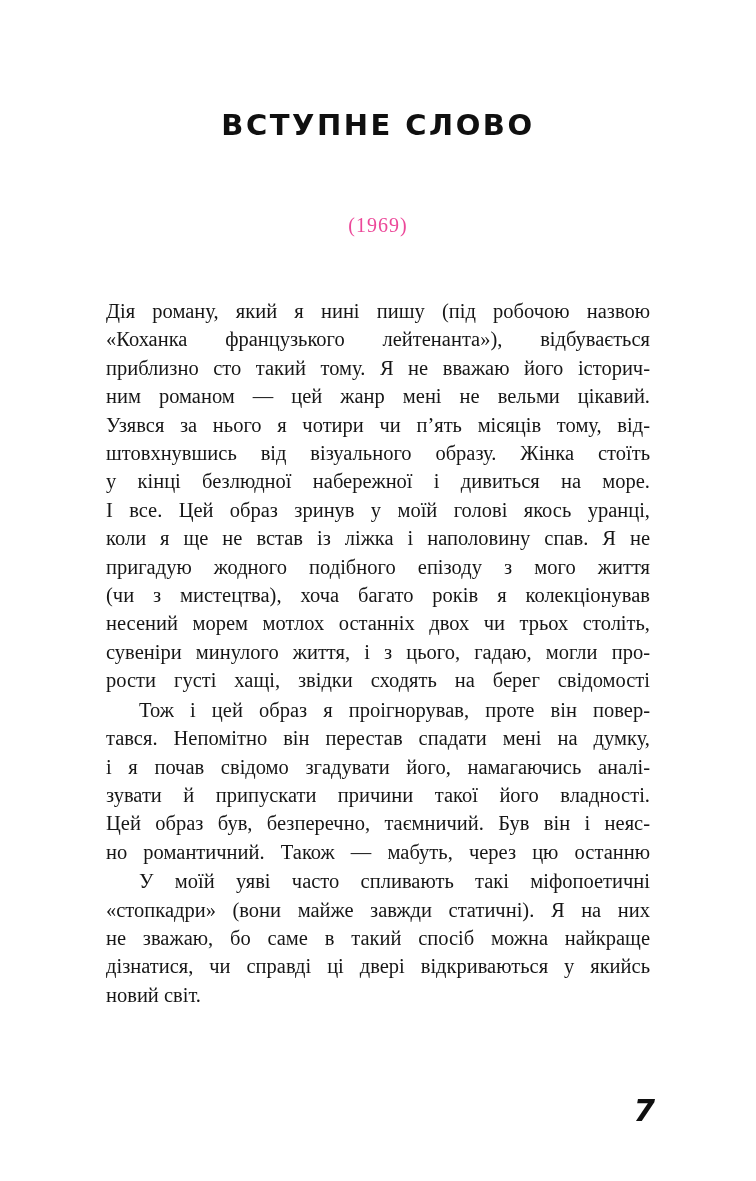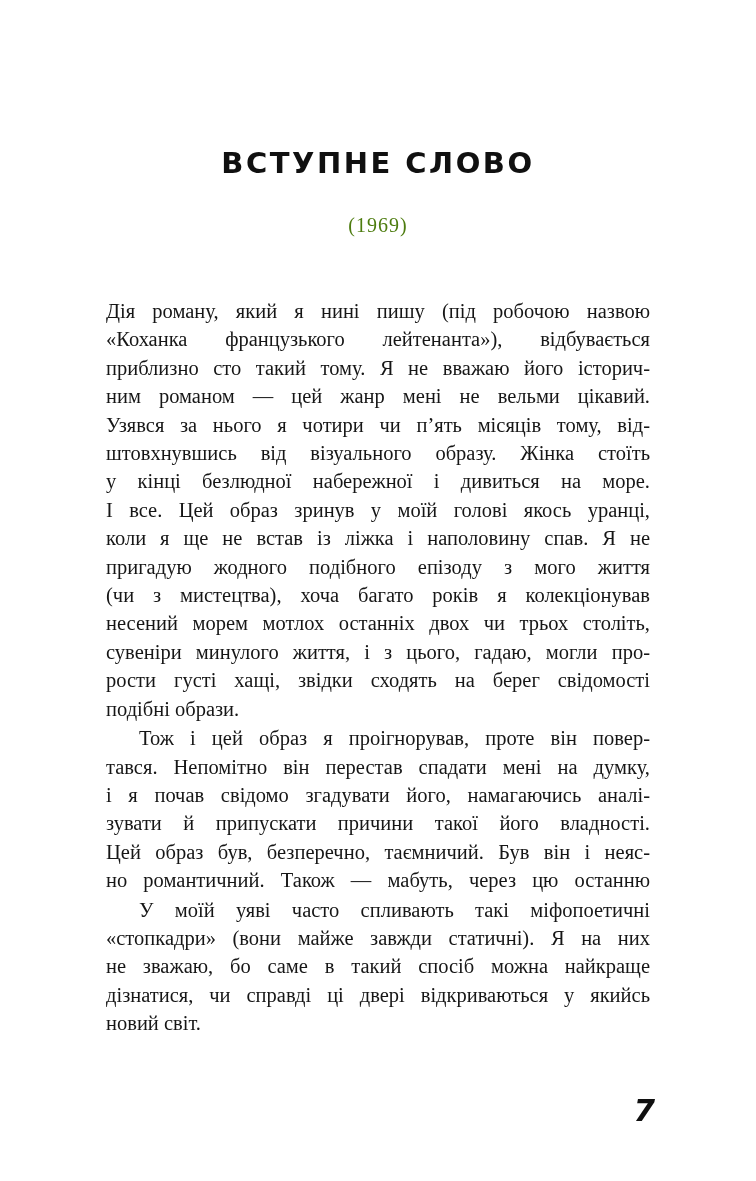--- a/index.html
+++ b/index.html
@@ -21,31 +21,30 @@
     top: 102px;
     left: 0;
     width: 100%;
     text-align: center;
     font-family: "DejaVu Sans", sans-serif;
     font-weight: bold;
     font-size: 29px;
     letter-spacing: 2.5px;
     line-height: 47px;
     color: #101010;
-    margin-top: 38px;
   }
   .chapter-year {
     position: absolute;
     top: 214px;
     left: 0;
     width: 100%;
     text-align: center;
     font-size: 20px;
     letter-spacing: 1px;
-    color: #4d7c0f;
+    color: #ec4899;
   }
   .body-text {
     position: absolute;
     top: 296px;
     left: 105px;
     width: 546px;
     font-size: 20.5px;
     line-height: 28.4px;
     color: #161616;
   }
@@ -88,21 +87,20 @@
         <div class="line">Узявся за нього я чотири чи п’ять місяців тому, від-</div>
         <div class="line">штовхнувшись від візуального образу. Жінка стоїть</div>
         <div class="line">у кінці безлюдної набережної і дивиться на море.</div>
         <div class="line">І все. Цей образ зринув у моїй голові якось уранці,</div>
         <div class="line">коли я ще не встав із ліжка і наполовину спав. Я не</div>
         <div class="line">пригадую жодного подібного епізоду з мого життя</div>
         <div class="line">(чи з мистецтва), хоча багато років я колекціонував</div>
         <div class="line">несений морем мотлох останніх двох чи трьох століть,</div>
         <div class="line">сувеніри минулого життя, і з цього, гадаю, могли про-</div>
         <div class="line">рости густі хащі, звідки сходять на берег свідомості</div>
-        <div class="line endline">подібні образи.</div>
       </div>
       <div class="para">
         <div class="line indent">Тож і цей образ я проігнорував, проте він повер-</div>
         <div class="line">тався. Непомітно він перестав спадати мені на думку,</div>
         <div class="line">і я почав свідомо згадувати його, намагаючись аналі-</div>
         <div class="line">зувати й припускати причини такої його владності.</div>
         <div class="line">Цей образ був, безперечно, таємничий. Був він і неяс-</div>
         <div class="line">но романтичний. Також — мабуть, через цю останню</div>
       </div>
       <div class="para">

